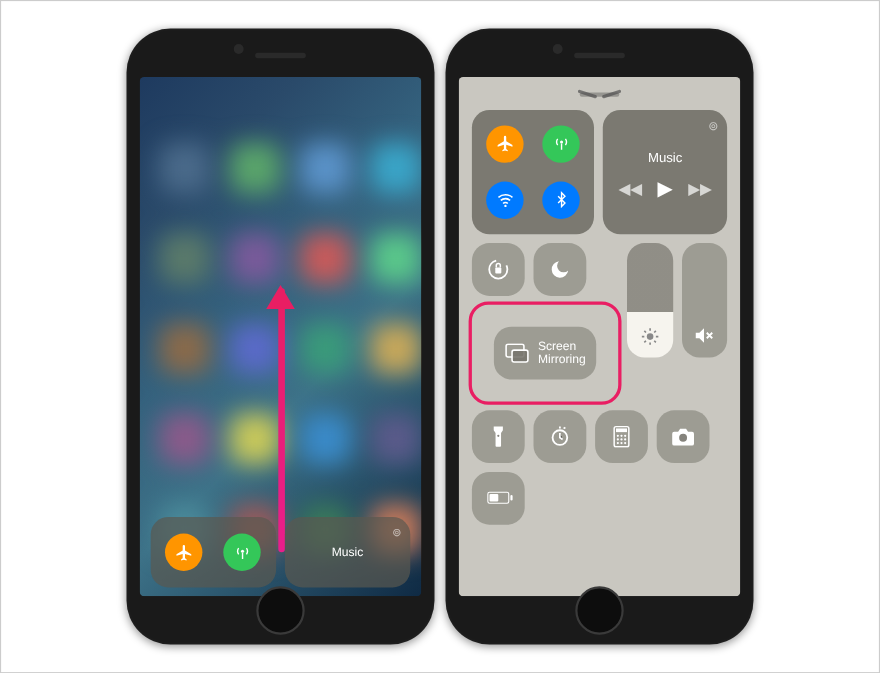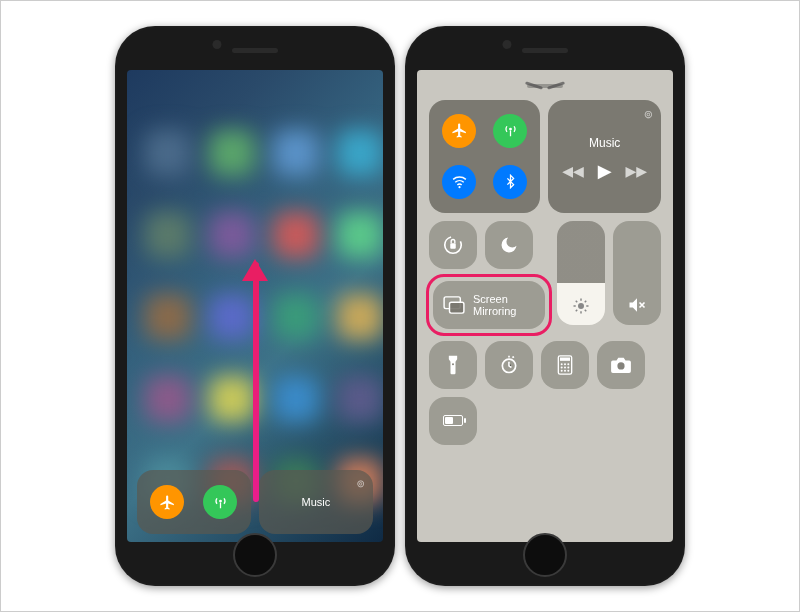--- a/index.html
+++ b/index.html
@@ -30,21 +30,21 @@
 .handle::after{right:-2px;transform:rotate(-18deg)}
 .row{display:flex;gap:8px;margin-bottom:8px}
 .conn{width:48%;aspect-ratio:1;display:grid;grid-template-columns:1fr 1fr;grid-template-rows:1fr 1fr;gap:6px;padding:8px}
 .music-tile{flex:1;aspect-ratio:1;flex-direction:column;gap:10px;position:relative;padding:10px}
 .music-tile .label{font-size:12px;margin-top:6px}
 .controls{display:flex;gap:14px;align-items:center;font-size:14px;color:rgba(255,255,255,.7)}
 .controls .play{font-size:18px;color:#fff}
 .sq{width:48px;height:48px;display:flex;align-items:center;justify-content:center;color:#fff;font-size:18px}
 .sq.tall{height:104px}
 .wide{flex:2;height:48px;gap:8px;font-size:11px;padding:0 10px;justify-content:flex-start}
-.highlight{border:3px solid #e91e63;border-radius:18px;padding:4px;margin:-3px}
+.highlight{border:3px solid #e91e63;border-radius:18px;padding:20px;margin:-3px}
 .battery{width:20px;height:11px;border:1.5px solid #fff;border-radius:2px;position:relative}
 .battery::after{content:"";position:absolute;right:-4px;top:2px;width:2px;height:5px;background:#fff;border-radius:1px}
 .battery::before{content:"";position:absolute;left:1px;top:1px;width:8px;height:7px;background:#fff;border-radius:1px}
 svg{display:block}
 </style>
 </head>
 <body>
 
 <div class="phone">
   <div class="screen">

